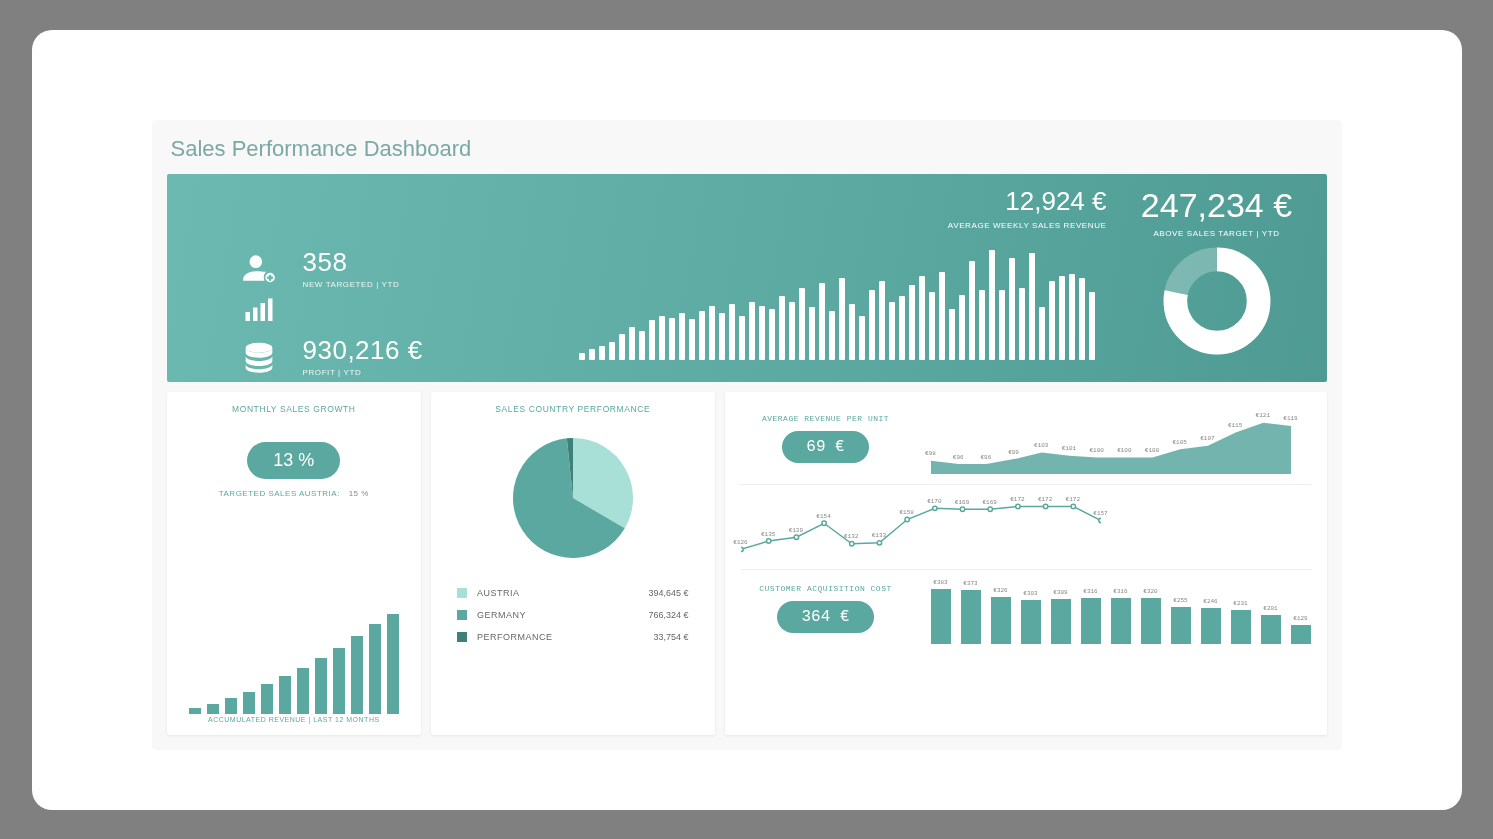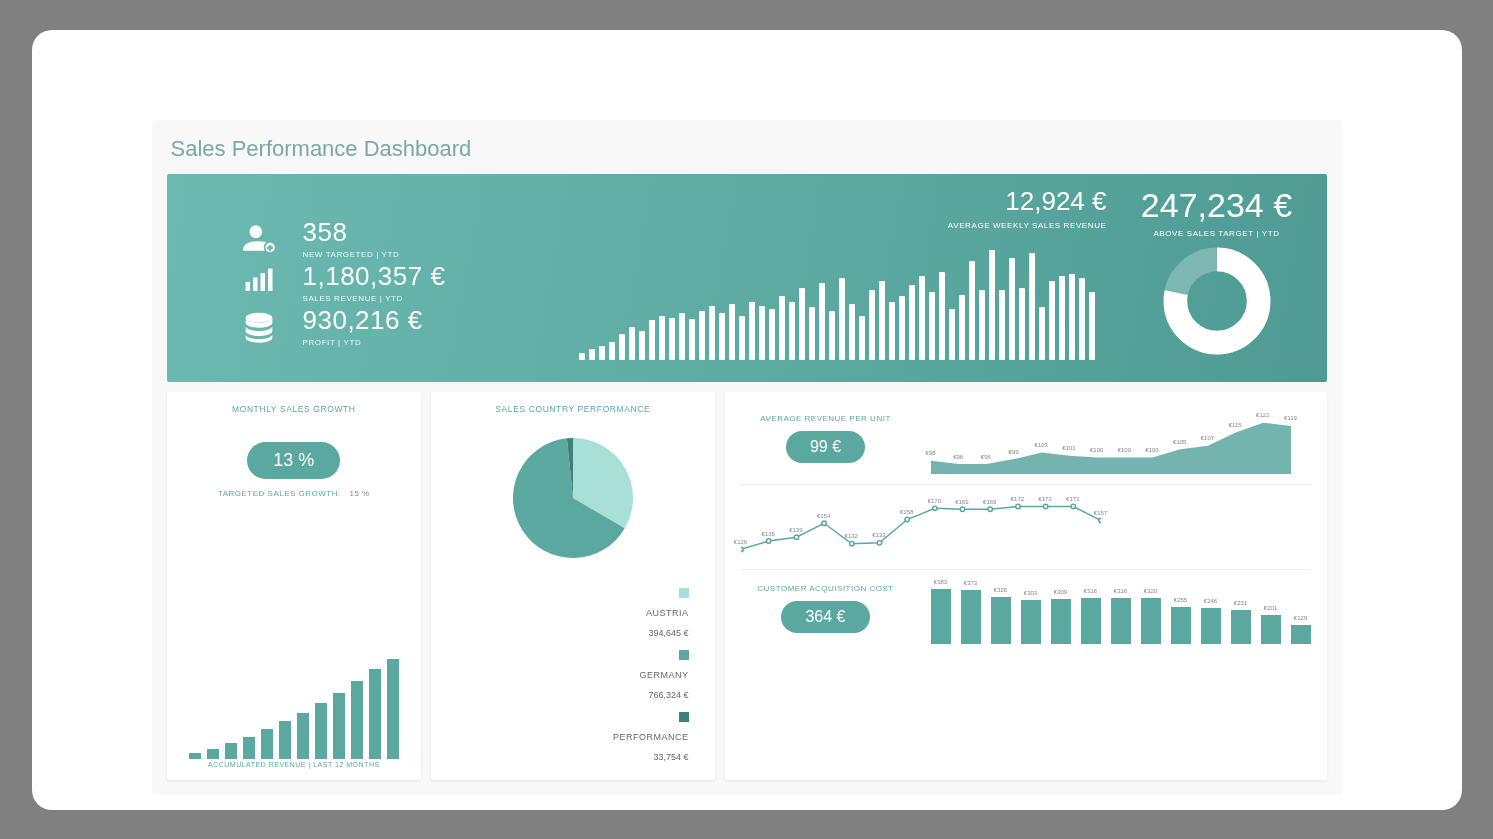--- a/index.html
+++ b/index.html
@@ -52,21 +52,21 @@
     height: 208px;
     display: flex;
     color: #fff;
     padding: 12px 20px 4px 20px;
     gap: 20px;
   }
   .hero-left {
     width: 360px;
     display: flex;
     flex-direction: column;
-    justify-content: center;
+    justify-content: flex-end;
     padding-left: 50px;
   }
   .kpi-row { display: flex; align-items: center; gap: 22px; }
   .kpi-icon { width: 44px; height: 44px; display:flex; align-items:center; justify-content:center; }
   .kpi-icon svg { fill: #fff; }
   .kpi-text .big { font-size: 26px; font-weight: 300; letter-spacing: 0.5px; }
   .kpi-text .small { font-size: 8px; letter-spacing: 0.6px; margin-top: 2px; opacity: 0.9; }
   .hero-mid {
     flex: 1;
     display: flex;
@@ -94,21 +94,21 @@
   .card {
     background: var(--card-bg);
     box-shadow: var(--shadow);
     border-radius: 2px;
     padding: 12px 16px;
     display: flex;
     flex-direction: column;
   }
   .card-sm { width: 256px; }
   .card-md { width: 285px; }
-  .card-lg { flex: 1; }
+  .card-lg { flex: 1; font-family: Liberation Mono, monospace; }
   .card-title {
     font-size: 8.5px;
     letter-spacing: 0.6px;
     color: var(--text-muted);
     text-align: center;
     margin-bottom: 10px;
   }
   .pill {
     background: var(--teal);
     color: #fff;
@@ -131,21 +131,21 @@
     display:flex;
     align-items:flex-end;
     gap:6px;
     justify-content:center;
     margin-top: 12px;
     margin-bottom: 2px;
   }
   .growth-bars .gb { width: 12px; background: var(--teal); }
   .footer-lbl { font-size:7px; color:var(--text-muted); text-align:center; letter-spacing:0.5px; }
   .pie-wrap { display:flex; justify-content:center; margin: 4px 0 14px 0; }
-  .legend-row { display:flex; align-items:flex-end; font-size:9px; color:#666; padding:6px 10px; gap:10px;flex-direction:column; }
+  .legend-row { display:flex; align-items:center; font-size:9px; color:#666; padding:6px 10px; gap:10px; }
   .legend-row .sw { width:10px; height:10px; }
   .legend-row .name { flex:1; letter-spacing:0.5px; }
   .legend-row .val { color:#666; }
   .metric-section {
     border-bottom: 1px solid #eee;
     padding: 4px 0 10px 0;
     display:flex;
     gap: 20px;
   }
   .metric-section:last-child { border-bottom: none; padding-bottom: 0; text-align: right; }
@@ -202,24 +202,20 @@
           <div class="kpi-text">
             <div class="big">358</div>
             <div class="small">NEW TARGETED | YTD</div>
           </div>
         </div>
         <div class="kpi-row">
           <div class="kpi-icon">
             <svg width="36" height="36" viewBox="0 0 24 24">
                 <path d="M3 18h3v-6H3v6zm5 0h3V9H8v9zm5 0h3V6h-3v12zm5 0h3V3h-3v15z"></path>
               </svg>
-          </div>
-          <div class="kpi-text">
-            <div class="big">1,180,357 €</div>
-            <div class="small">SALES REVENUE | YTD</div>
           </div>
         </div>
         <div class="kpi-row">
           <div class="kpi-icon">
             <svg width="40" height="40" viewBox="0 0 24 24">
                 <ellipse cx="12" cy="7" rx="8" ry="3"></ellipse>
                 <path d="M4 7v3c0 1.7 3.6 3 8 3s8-1.3 8-3V7c0 1.7-3.6 3-8 3S4 8.7 4 7zm0 5v3c0 1.7 3.6 3 8 3s8-1.3 8-3v-3c0 1.7-3.6 3-8 3s-8-1.3-8-3zm0 5v2c0 1.7 3.6 3 8 3s8-1.3 8-3v-2c0 1.7-3.6 3-8 3s-8-1.3-8-3z"></path>
               </svg>
           </div>
           <div class="kpi-text">
@@ -298,21 +294,21 @@
       </div>
     </div>
 
     <div class="cards-row">
 
       <div class="card card-sm">
         <div class="card-title">MONTHLY SALES GROWTH</div>
         <div style="height:18px"></div>
         <div class="pill">13 %</div>
         <div class="subtext">
-          <span>TARGETED SALES GROWTH:</span>
+          <span>TARGETED SALES AUSTRIA:</span>
           <span class="val">15 %</span>
         </div>
         <div class="growth-bars" id="growth-bars">
             <div class="gb" style="height: 6px;"></div>
             <div class="gb" style="height: 10px;"></div>
             <div class="gb" style="height: 16px;"></div>
             <div class="gb" style="height: 22px;"></div>
             <div class="gb" style="height: 30px;"></div>
             <div class="gb" style="height: 38px;"></div>
             <div class="gb" style="height: 46px;"></div>
@@ -350,21 +346,21 @@
               <span class="name">PERFORMANCE</span>
               <span class="val">33,754 €</span>
             </div>
           </div>
       </div>
 
       <div class="card card-lg" style="padding:8px 16px;">
         <div class="metric-section">
           <div class="metric-left">
             <div class="mt-title">AVERAGE REVENUE PER UNIT</div>
-            <div class="pill">99 €</div>
+            <div class="pill">69 €</div>
           </div>
           <div class="metric-right" id="arpu-chart">
               <svg width="360" height="70" style="position: absolute; left: 0px; top: 0px;">
                 <path d="M 0 70 L 0 56.74285714285715 L 27.692307692307693 60.05714285714286 L 55.38461538461539 60.05714285714286 L 83.07692307692308 55.08571428571429 L 110.76923076923077 48.457142857142856 L 138.46153846153848 51.77142857142857 L 166.15384615384616 53.42857142857143 L 193.84615384615384 53.42857142857143 L 221.53846153846155 53.42857142857143 L 249.23076923076923 45.142857142857146 L 276.92307692307696 41.82857142857143 L 304.6153846153846 28.57142857142857 L 332.3076923076923 18.628571428571433 L 360 21.942857142857143 L 360 70 Z" fill="var(--teal)" opacity="0.85"></path>
               </svg>
               <span class="data-lbl" style="left: 0px; top: 46.7429px;">€98</span>
               <span class="data-lbl" style="left: 27.6923px; top: 50.0571px;">€96</span>
               <span class="data-lbl" style="left: 55.3846px; top: 50.0571px;">€96</span>
               <span class="data-lbl" style="left: 83.0769px; top: 45.0857px;">€99</span>
               <span class="data-lbl" style="left: 110.769px; top: 38.4571px;">€103</span>

